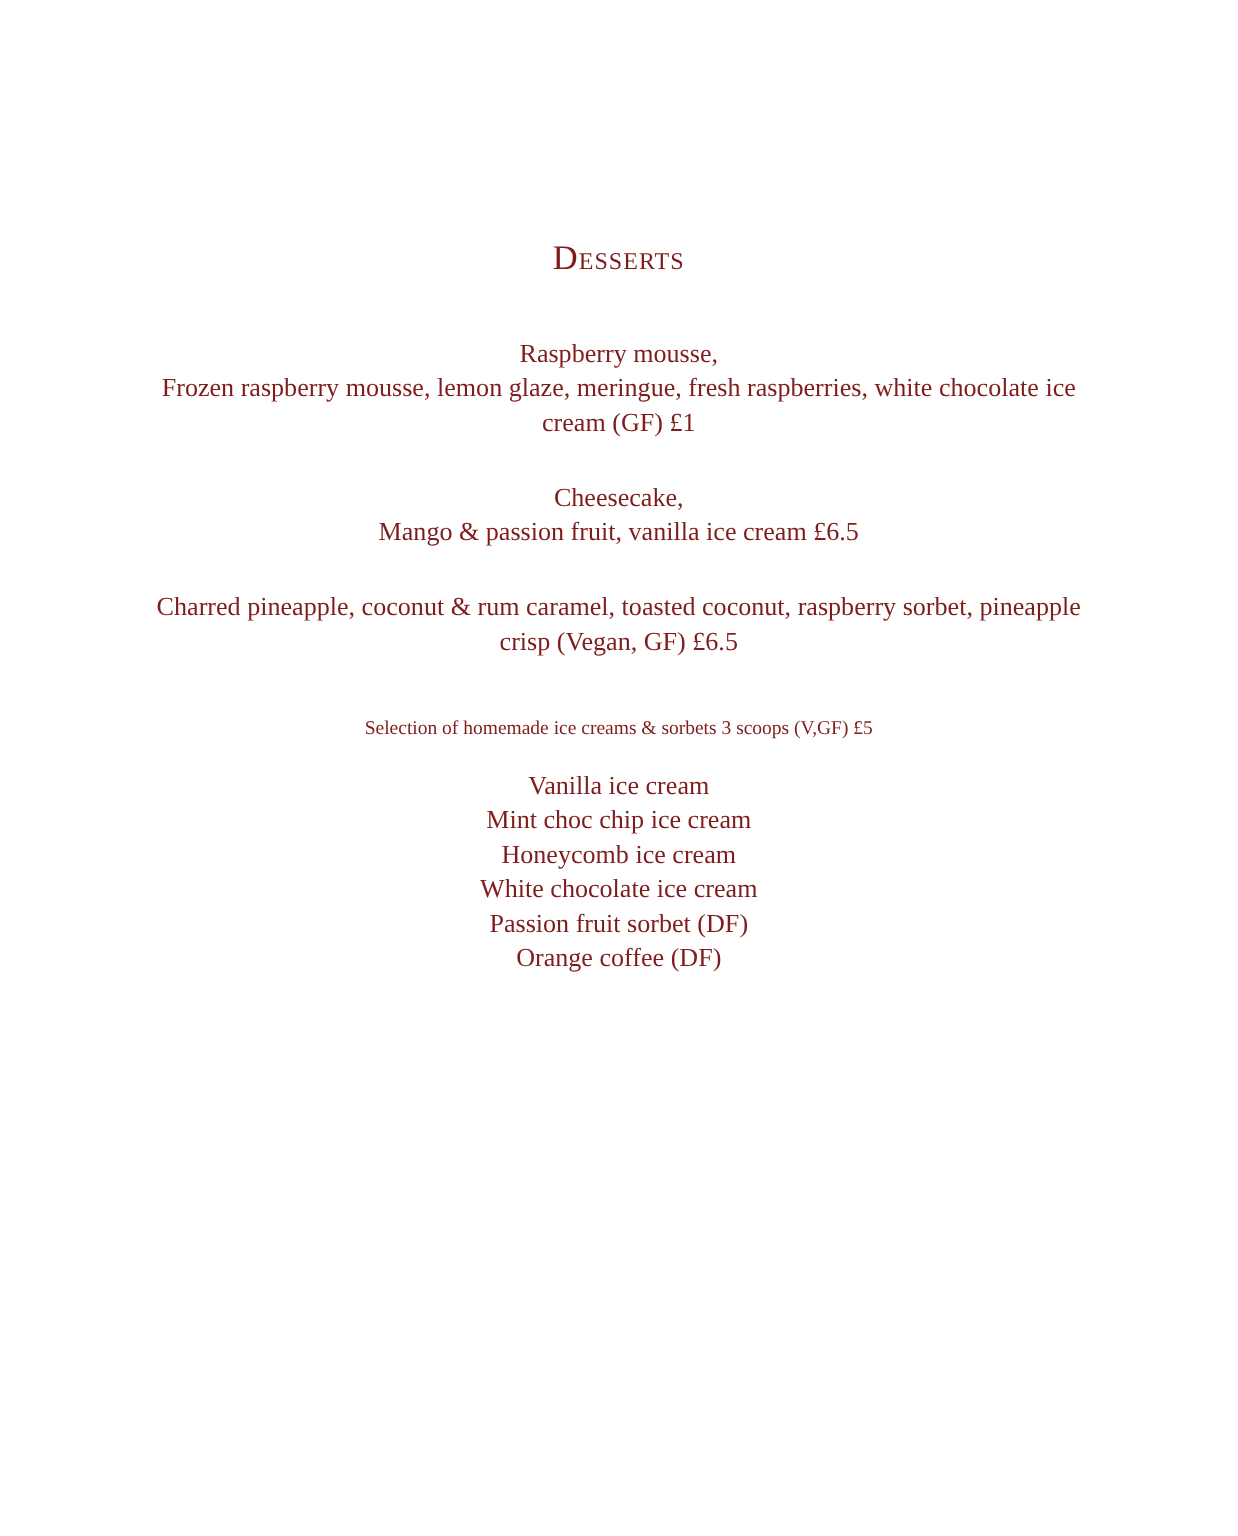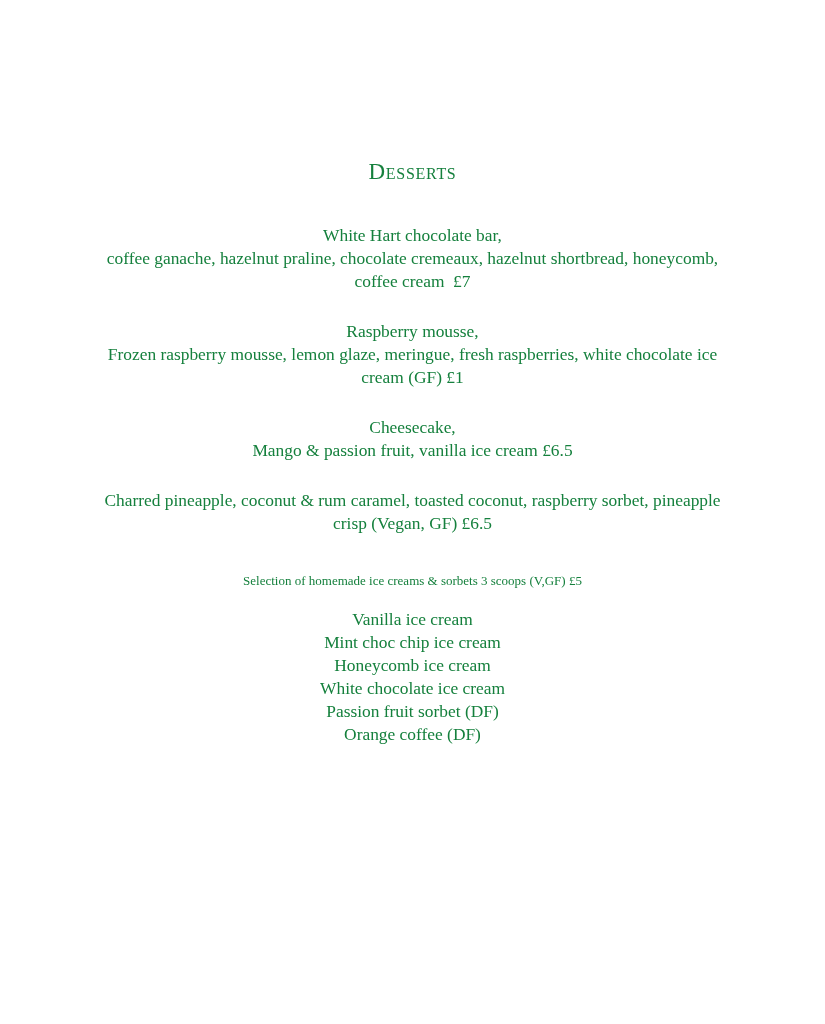--- a/index.html
+++ b/index.html
@@ -8,21 +8,21 @@
     background: #ffffff;
   }
   .page {
     position: relative;
     width: 825px;
     height: 1024px;
     margin: 0 auto;
     background: #ffffff;
     overflow: hidden;
     font-family: "Liberation Serif", "DejaVu Serif", serif;
-    color: #15803d;
+    color: #7f1d1d;
     -webkit-font-smoothing: antialiased;
   }
   .content {
     position: absolute;
     left: 88px;
     right: 88px;
     top: 158px;
     text-align: center;
   }
   .menu-title {
@@ -68,25 +68,20 @@
   }
 </style>
 </head>
 <body>
 
 <div class="page">
   <div class="content">
 
     <h1 class="menu-title">Desserts</h1>
 
-    <div class="dish">
-      <div class="dish-line">White Hart chocolate bar,</div>
-      <div class="dish-line">coffee ganache, hazelnut praline, chocolate cremeaux, hazelnut shortbread, honeycomb,
-coffee cream  £7</div>
-    </div>
 
     <div class="dish">
       <div class="dish-line">Raspberry mousse,</div>
       <div class="dish-line">Frozen raspberry mousse, lemon glaze, meringue, fresh raspberries, white chocolate ice cream (GF) £1</div>
     </div>
 
     <div class="dish">
       <div class="dish-line">Cheesecake,</div>
       <div class="dish-line">Mango &amp; passion fruit, vanilla ice cream £6.5</div>
     </div>

